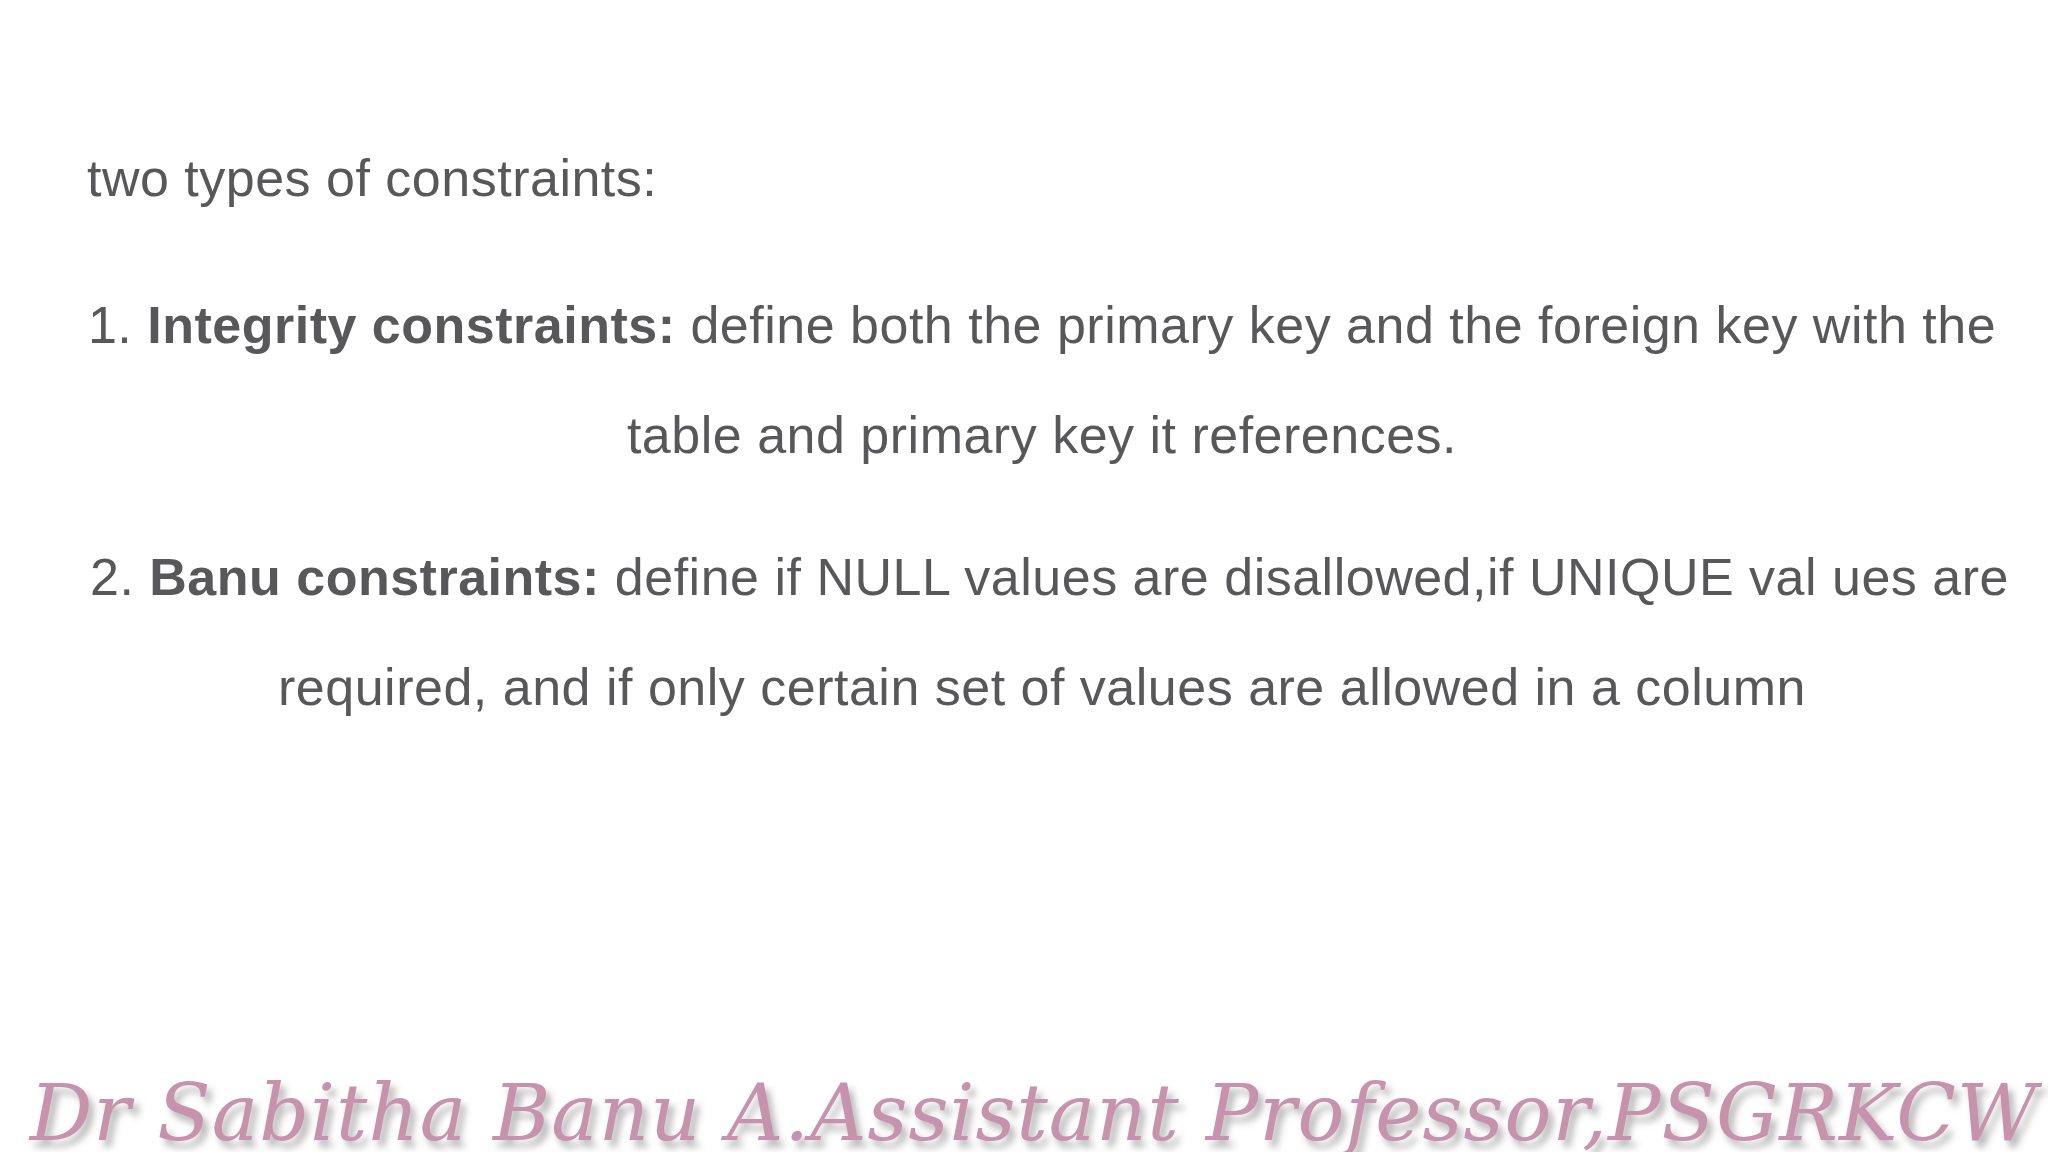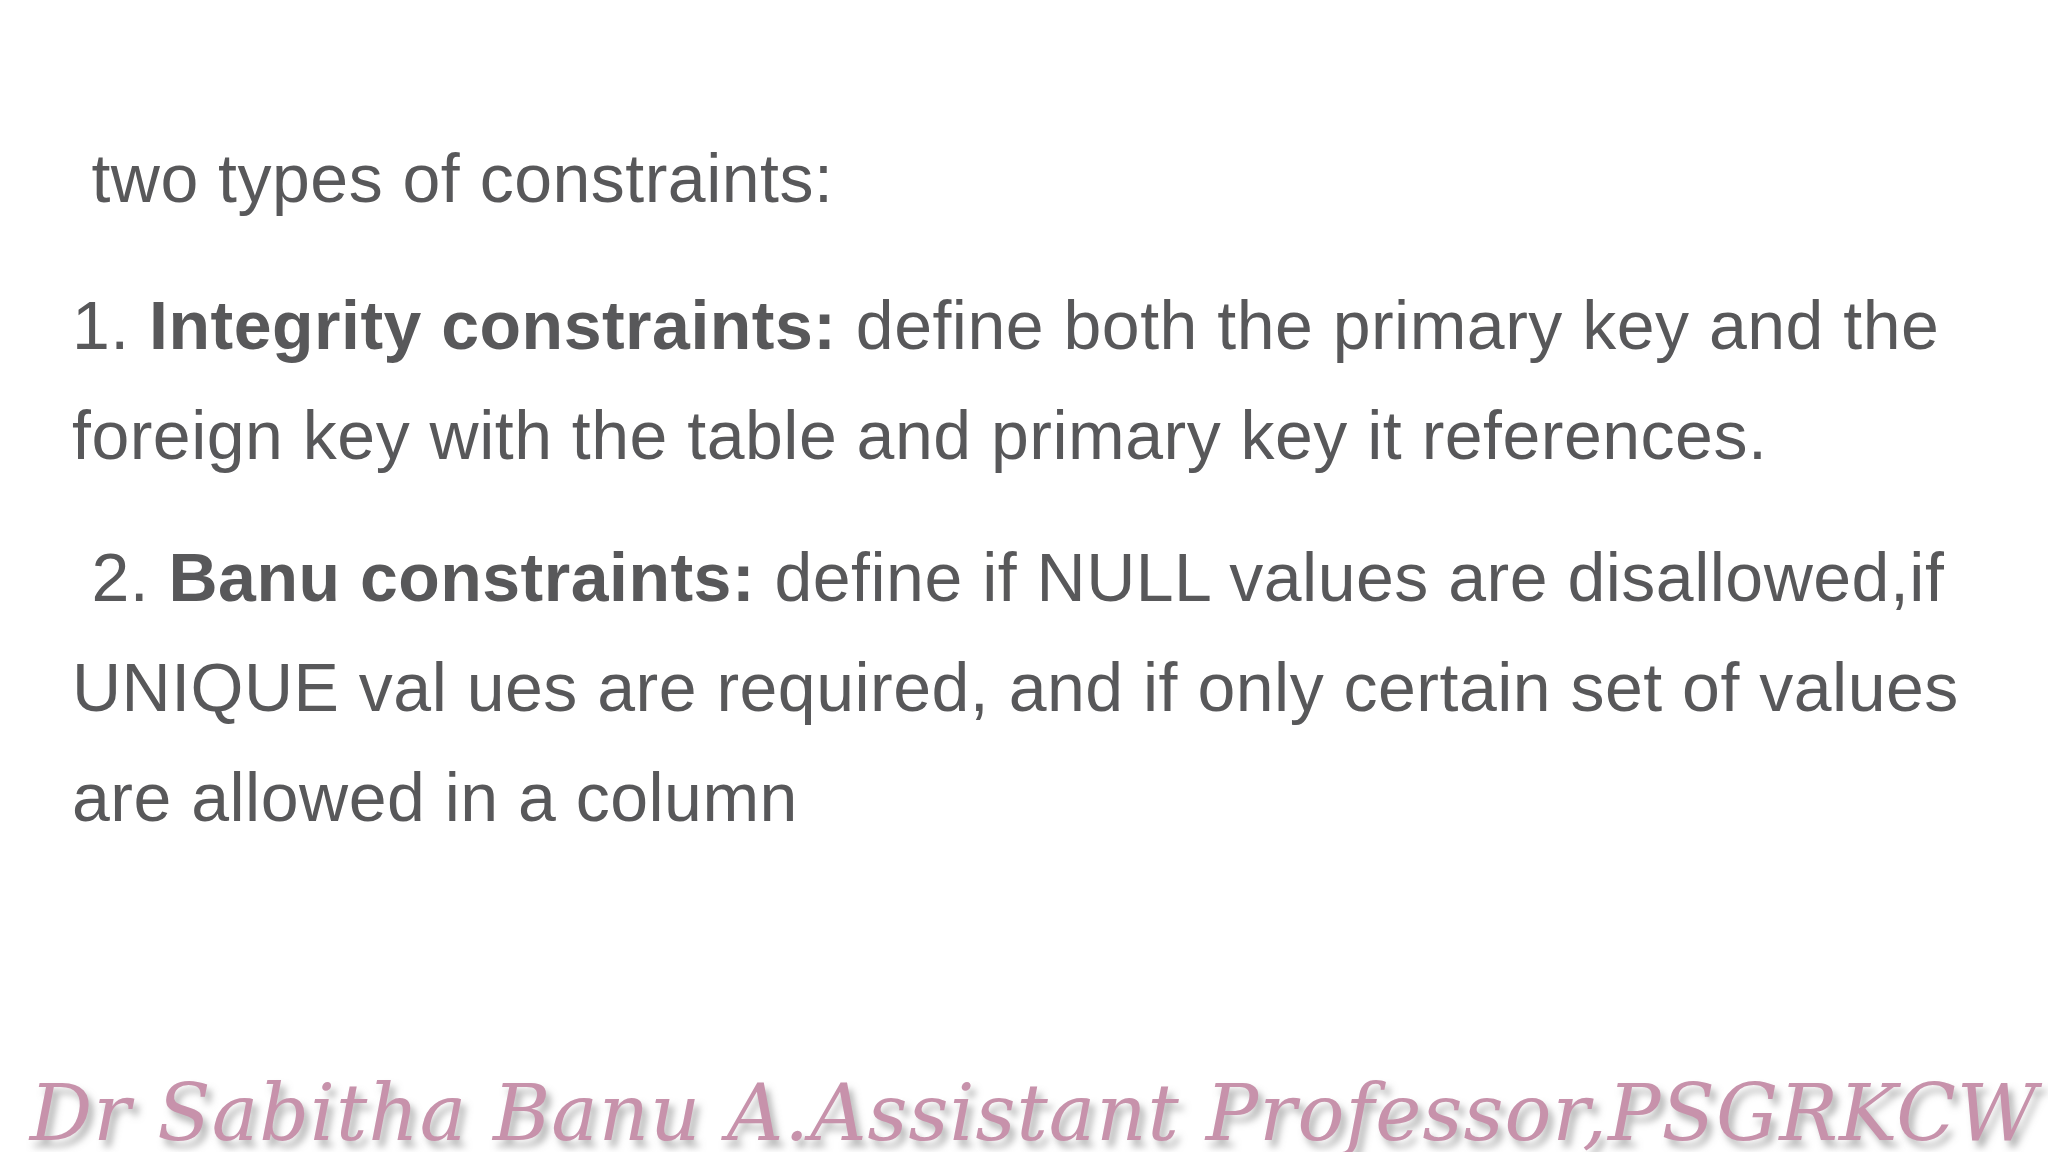--- a/index.html
+++ b/index.html
@@ -18,31 +18,32 @@
     position: absolute;
     top: 0;
     left: 0;
     width: 2048px;
     height: 1152px;
     box-sizing: border-box;
     padding: 123px 30px 0 72px;
   }
   .text-block {
     color: #58585a;
-    font-size: 68px;
+    font-size: 52px;
     line-height: 110px;
     letter-spacing: 0.5px;
     white-space: pre-wrap;
     width: 1940px;
   }
   .intro {
     margin: 0;
   }
   .para {
     margin: 0;
+    text-align: center;
   }
   .para-1 {
     margin-top: 37px;
   }
   .para-2 {
     margin-top: 32px;
   }
   .term {
     font-weight: bold;
   }

